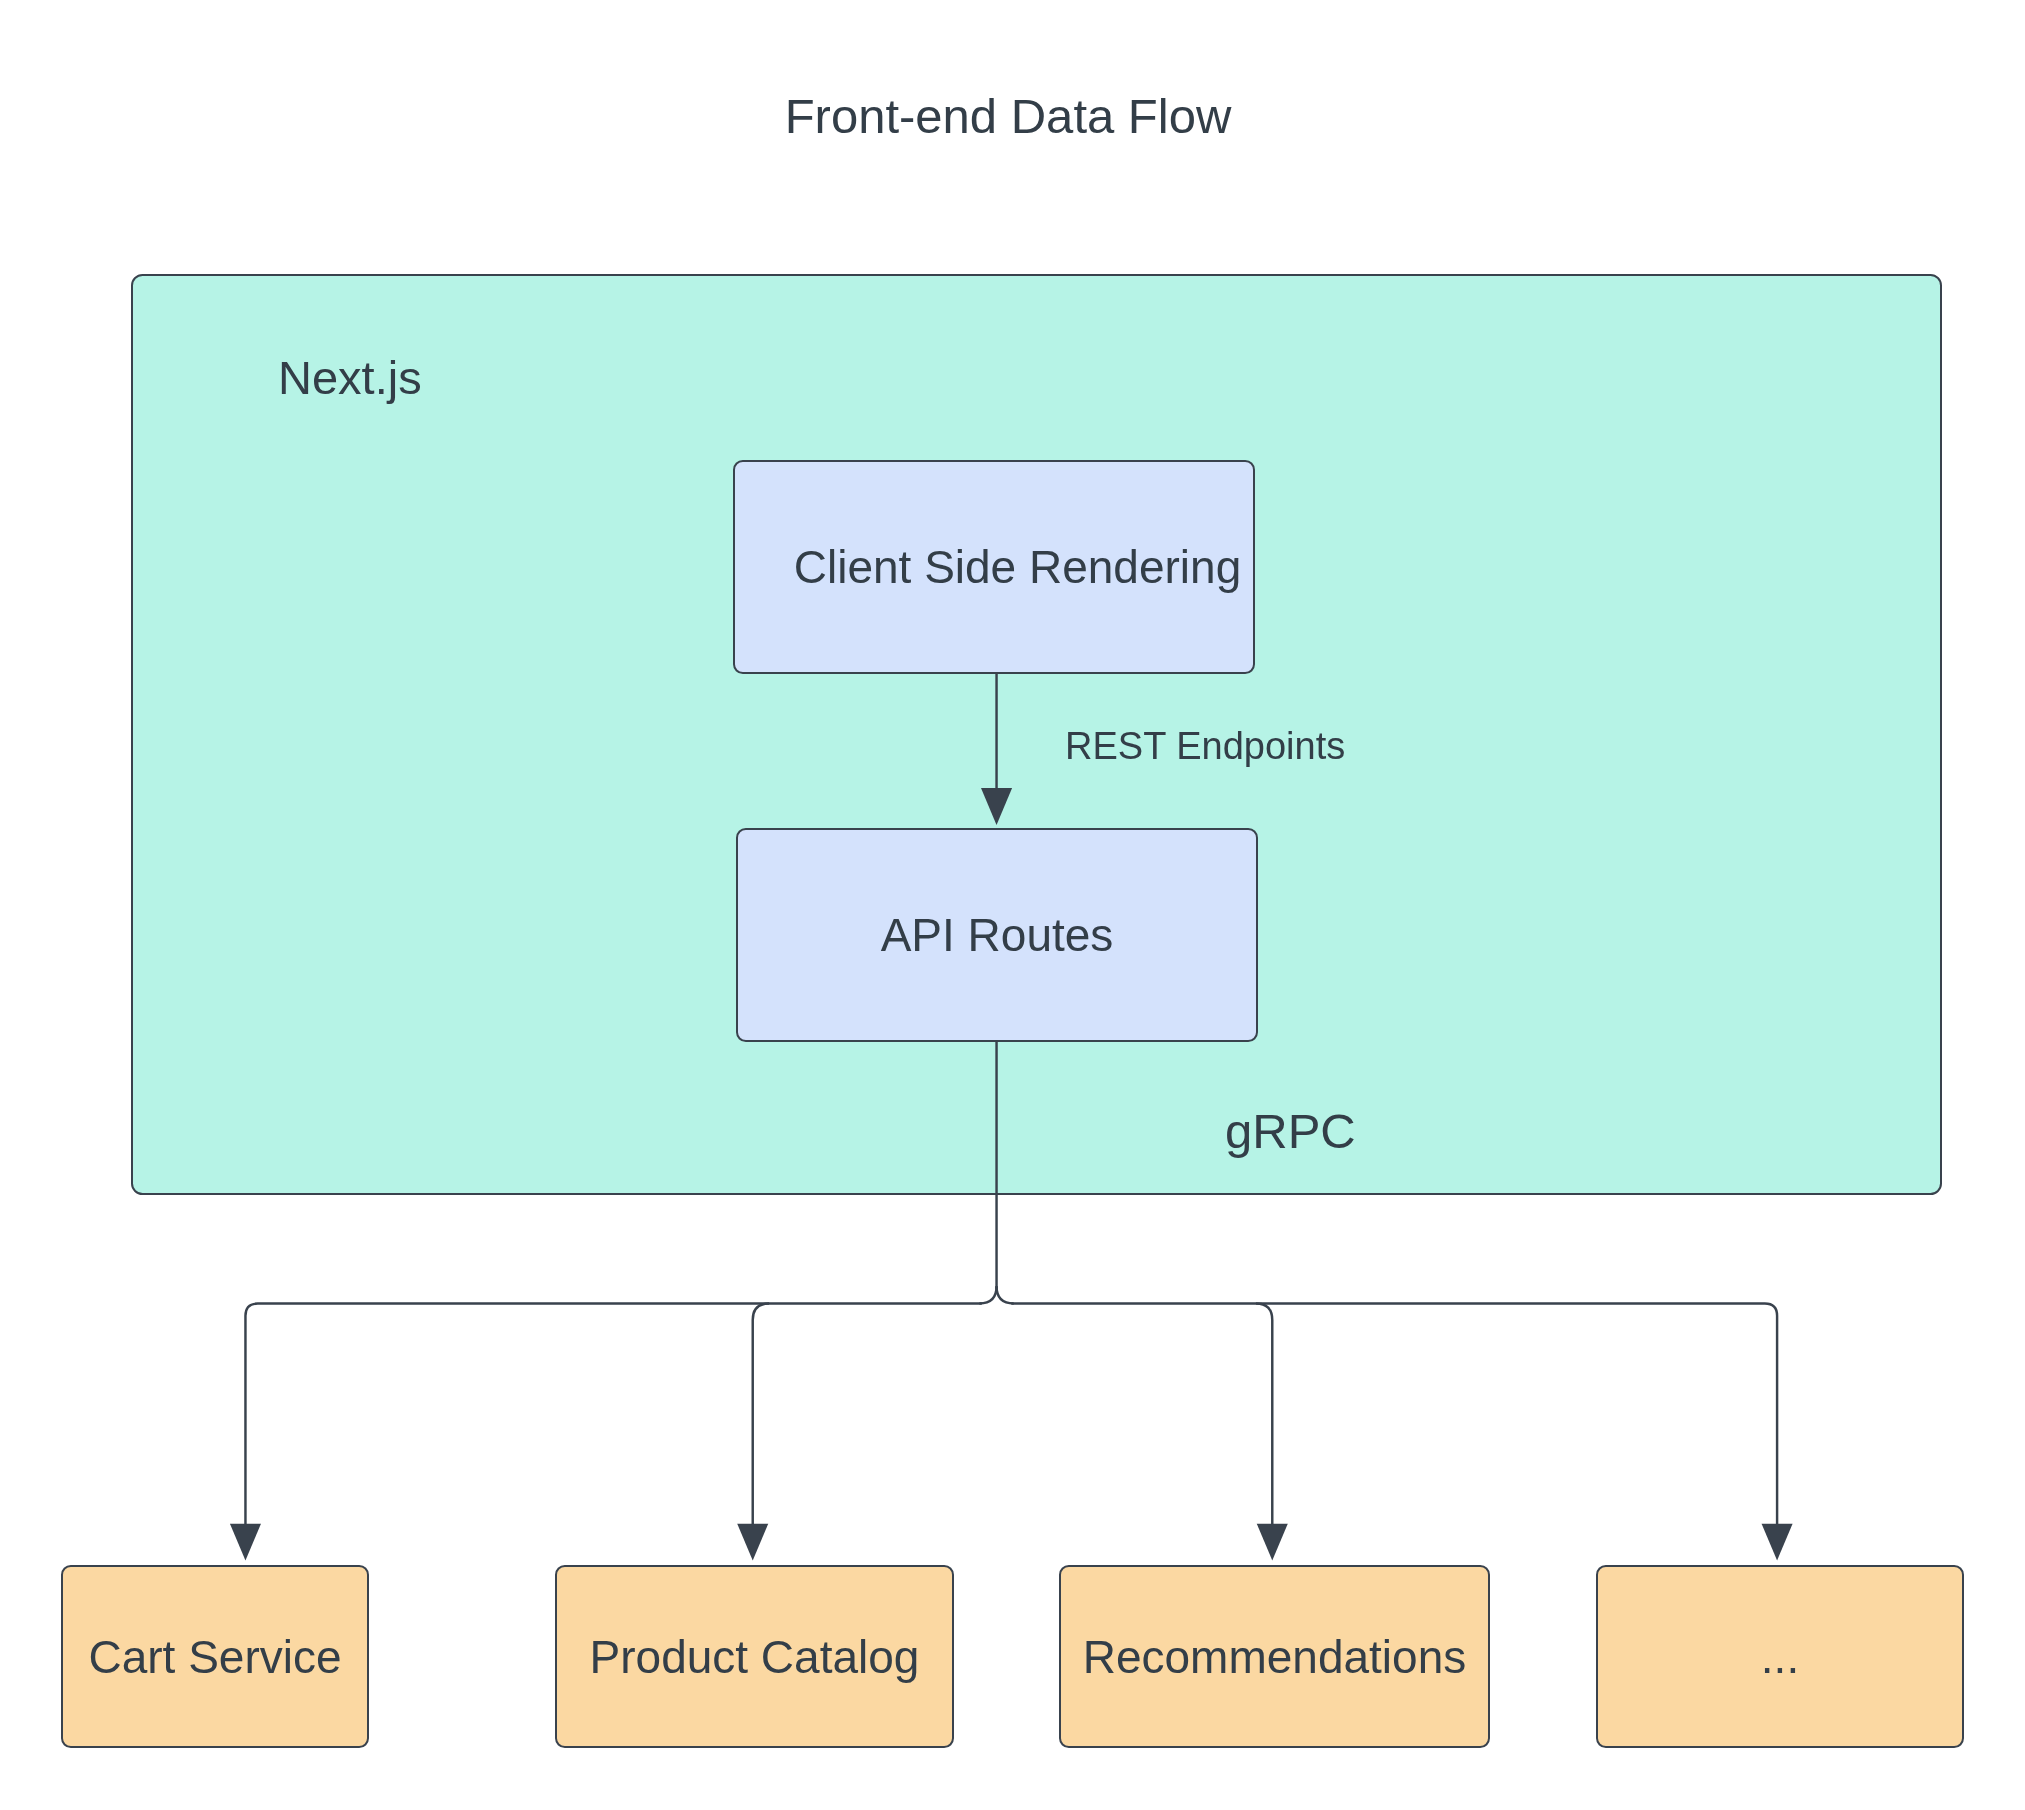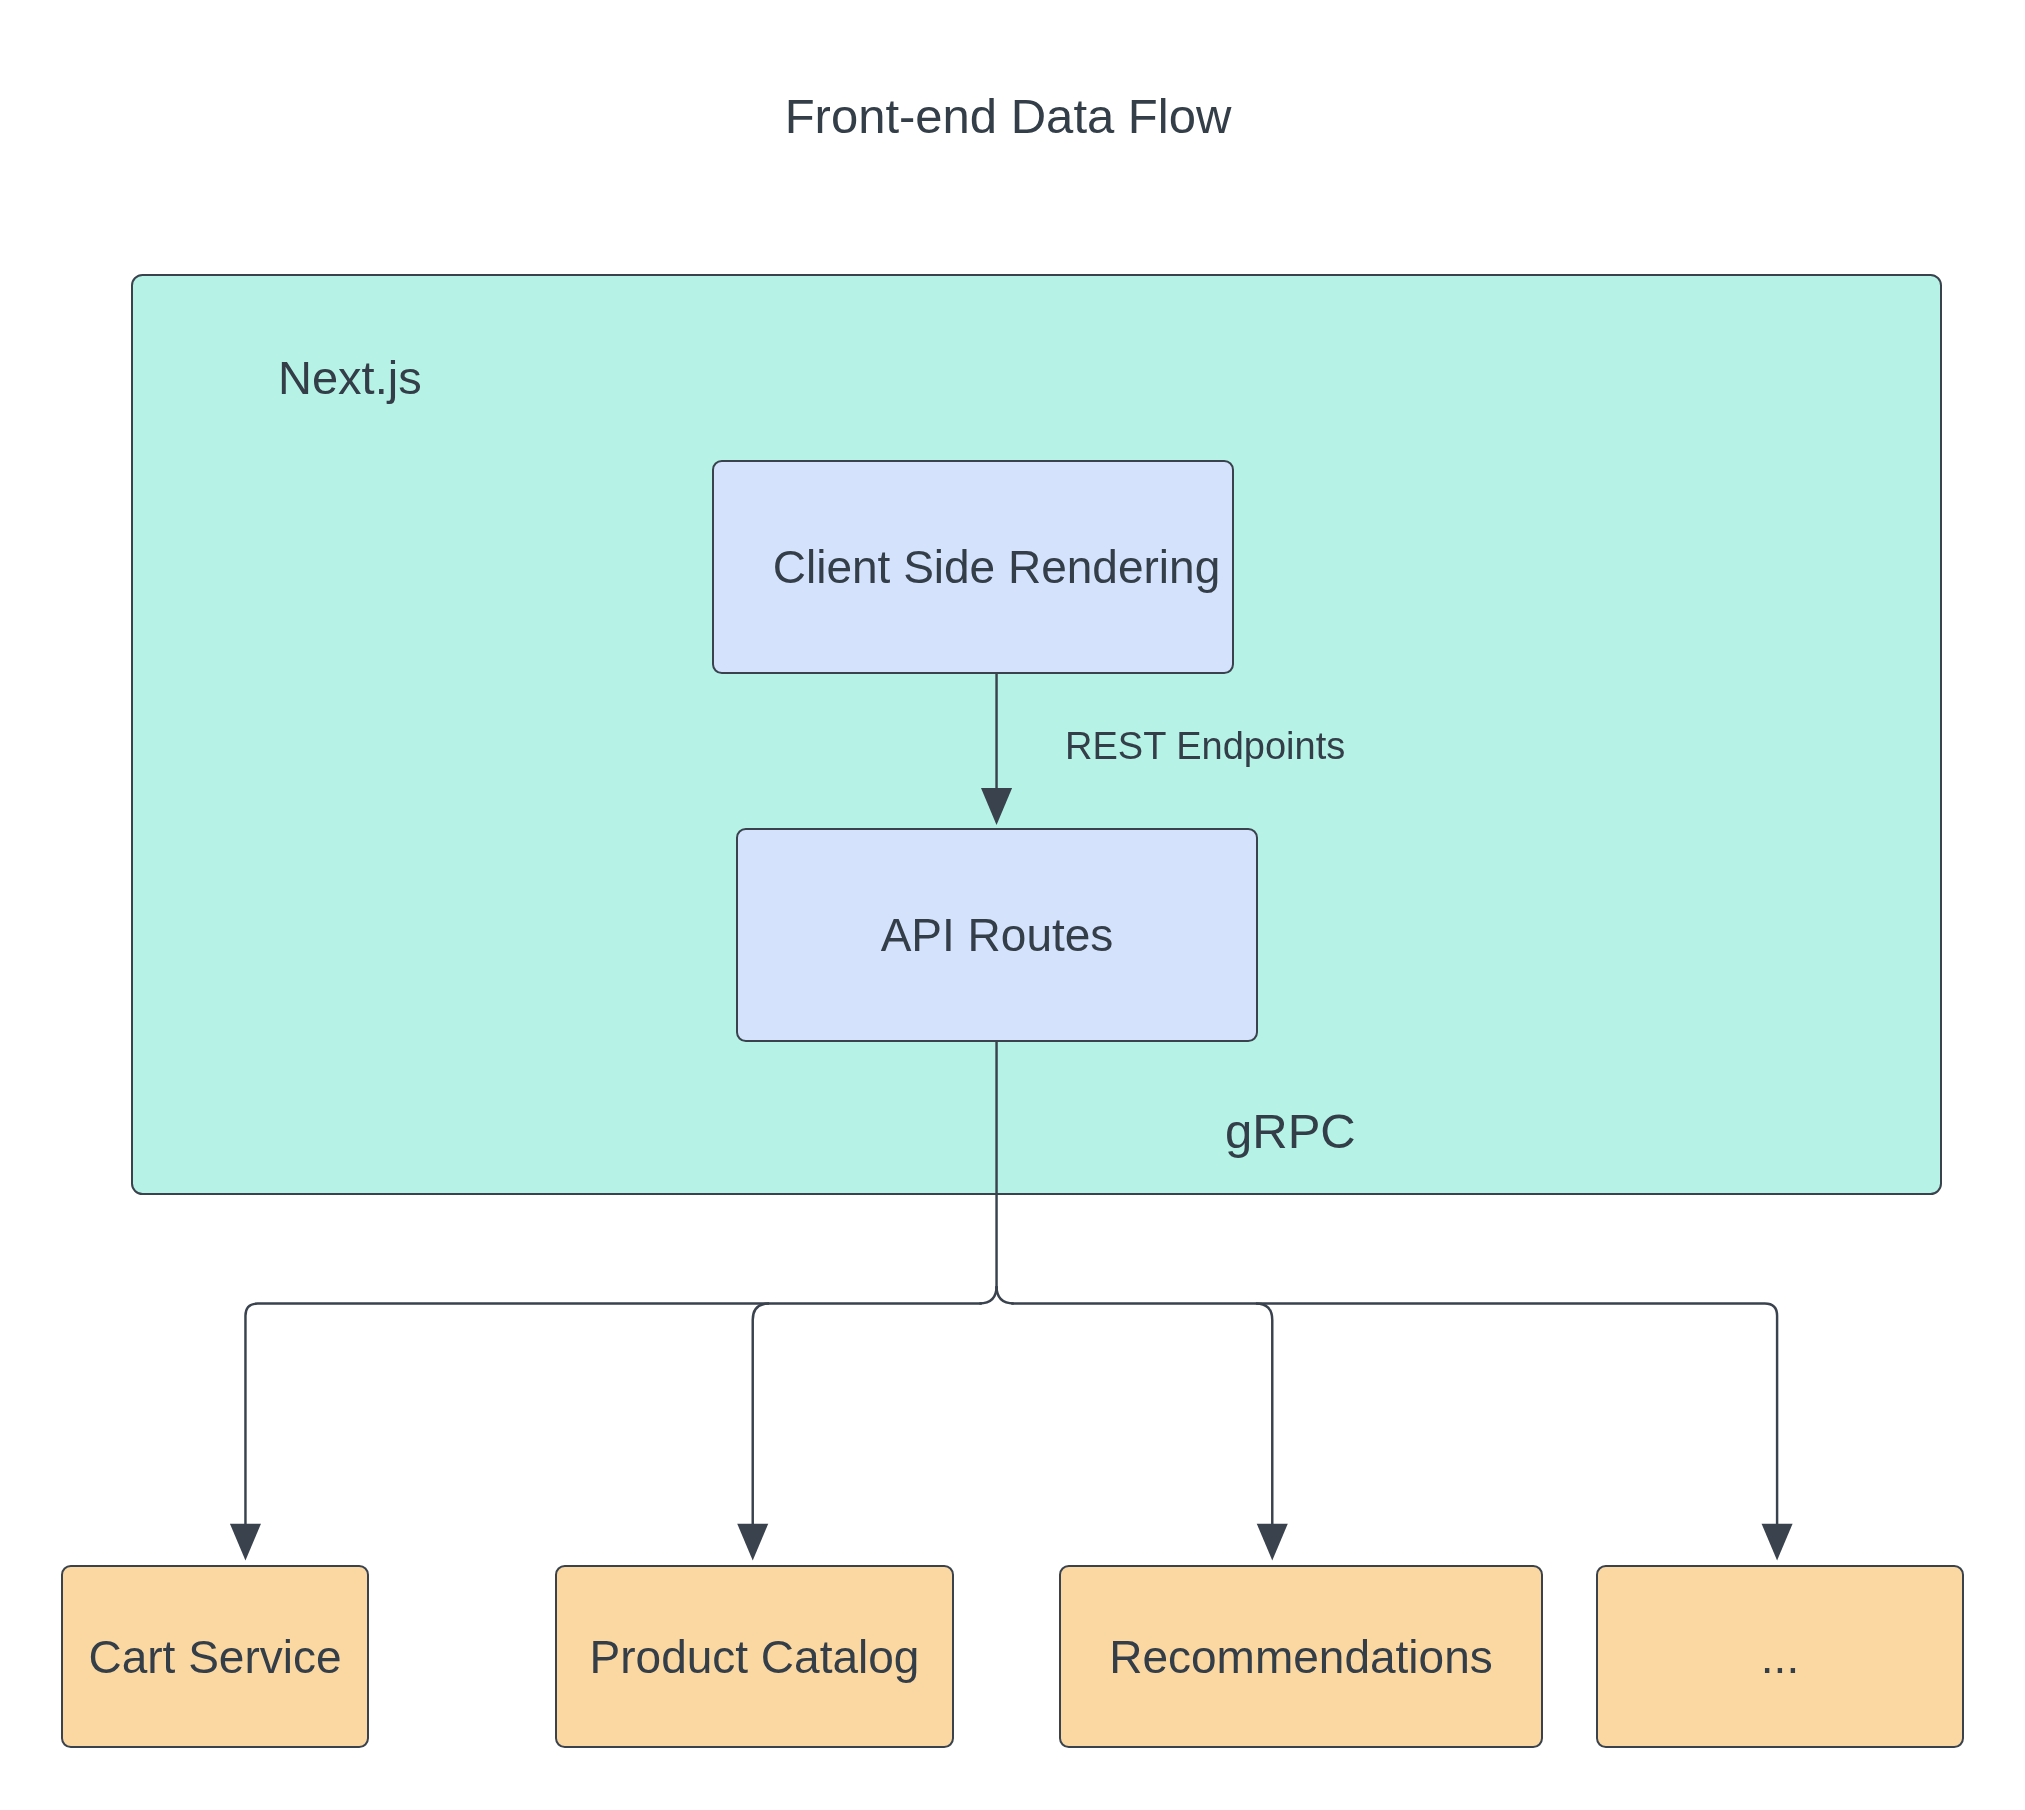--- a/index.html
+++ b/index.html
@@ -58,25 +58,25 @@
     border-radius: 9.8px;
     display: flex;
     align-items: center;
     justify-content: center;
     font-size: 46px;
     white-space: nowrap;
     color: var(--text);
   }
   .node-blue { background: var(--node-fill); }
   .node-orange { background: var(--service-fill); }
-  .node-csr  { left: 712px;  top: 460px;  width: 522px; height: 214px; padding-left: 47px; }
+  .node-csr  { left: 733px;  top: 460px;  width: 522px; height: 214px; padding-left: 47px; }
   .node-api  { left: 736px;  top: 828px; width: 522px; height: 214px; }
   .node-cart { left: 61px;   top: 1565px; width: 308px; height: 183px; }
   .node-catalog { left: 555px; top: 1565px; width: 399px; height: 183px; }
-  .node-reco { left: 1059px; top: 1565px; width: 484px; height: 183px; }
+  .node-reco { left: 1059px; top: 1565px; width: 431px; height: 183px; }
   .node-more { left: 1596px; top: 1565px; width: 368px; height: 183px; }
   .edge-label {
     position: absolute;
     white-space: nowrap;
     color: var(--text);
   }
   .edge-label-rest { left: 1065px; top: 725px; font-size: 38px; }
   .edge-label-grpc { left: 1225px; top: 1103px; font-size: 49px; }
   svg.connectors {
     position: absolute;

